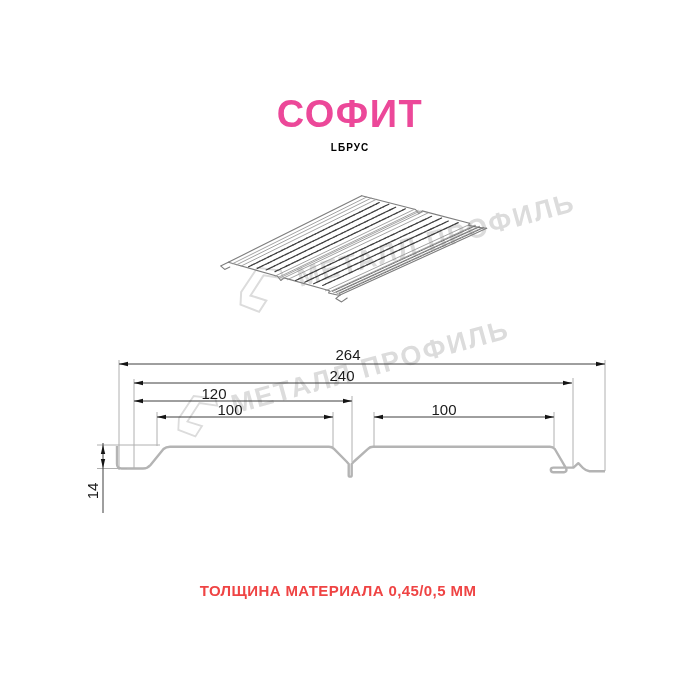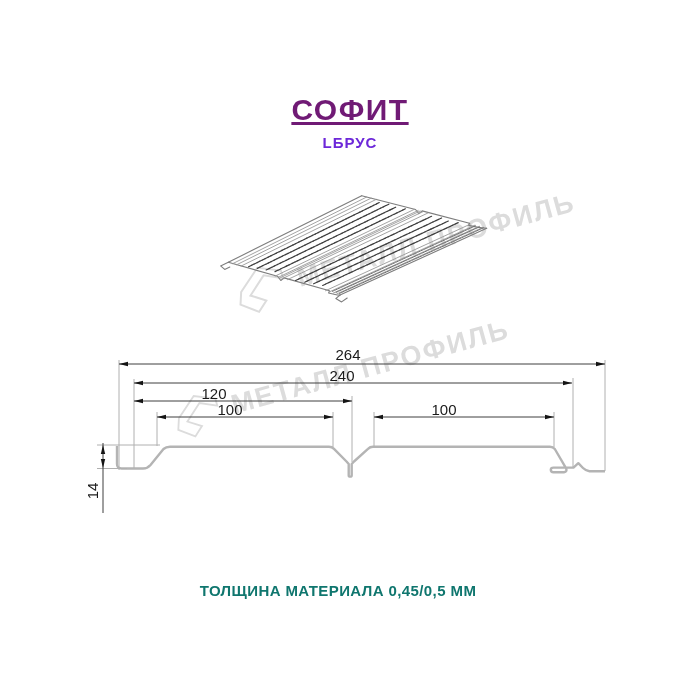--- a/index.html
+++ b/index.html
@@ -2,45 +2,44 @@
 <html><head>
 <meta charset="utf-8">
 <style>
   html,body{margin:0;padding:0;background:#ffffff;}
   .stage{
     position:relative;width:700px;height:700px;background:#ffffff;
     font-family:"Liberation Sans",sans-serif;overflow:hidden;
   }
   .header{position:absolute;top:95px;left:0;width:700px;text-align:center;z-index:3;}
   .title{
-    font-size:30px;font-weight:bold;letter-spacing:1.5px;color:#701a75;
+    font-size:38px;font-weight:bold;letter-spacing:1.5px;color:#ec4899;
     line-height:1.0;
-    text-decoration:underline;
   }
   .subtitle{
-    margin-top:9px;font-size:15px;font-weight:bold;letter-spacing:1px;color:#6d28d9;
+    margin-top:9px;font-size:10px;font-weight:bold;letter-spacing:1px;color:#000000;
   }
   .watermark{
     position:absolute;display:flex;align-items:center;gap:10px;
     transform:rotate(-15.5deg);transform-origin:left center;
     color:#dcdcdc;font-weight:bold;font-size:27px;letter-spacing:2px;
     white-space:nowrap;z-index:1;user-select:none;
   }
   .wm-1{left:234px;top:272px;}
   .wm-2{left:172px;top:400px;}
   .wm-logo{flex:0 0 auto;}
   .drawing-svg{position:absolute;left:0;top:0;z-index:2;}
   .dim-label{
     position:absolute;z-index:3;font-size:15px;color:#1a1a1a;
     transform:translate(-50%,-50%);background:transparent;line-height:1;
   }
   .dim-label.vertical{transform:translate(-50%,-50%) rotate(-90deg);}
   .footer{
     position:absolute;top:582px;left:0;width:676px;text-align:center;z-index:3;
-    font-size:15px;font-weight:bold;letter-spacing:0.4px;color:#0f766e;
+    font-size:15px;font-weight:bold;letter-spacing:0.4px;color:#ef4444;
   }
 </style>
 </head>
 <body>
 
 <div class="stage">
 
   <div class="header">
     <div class="title">СОФИТ</div>
     <div class="subtitle">LБРУС</div>

